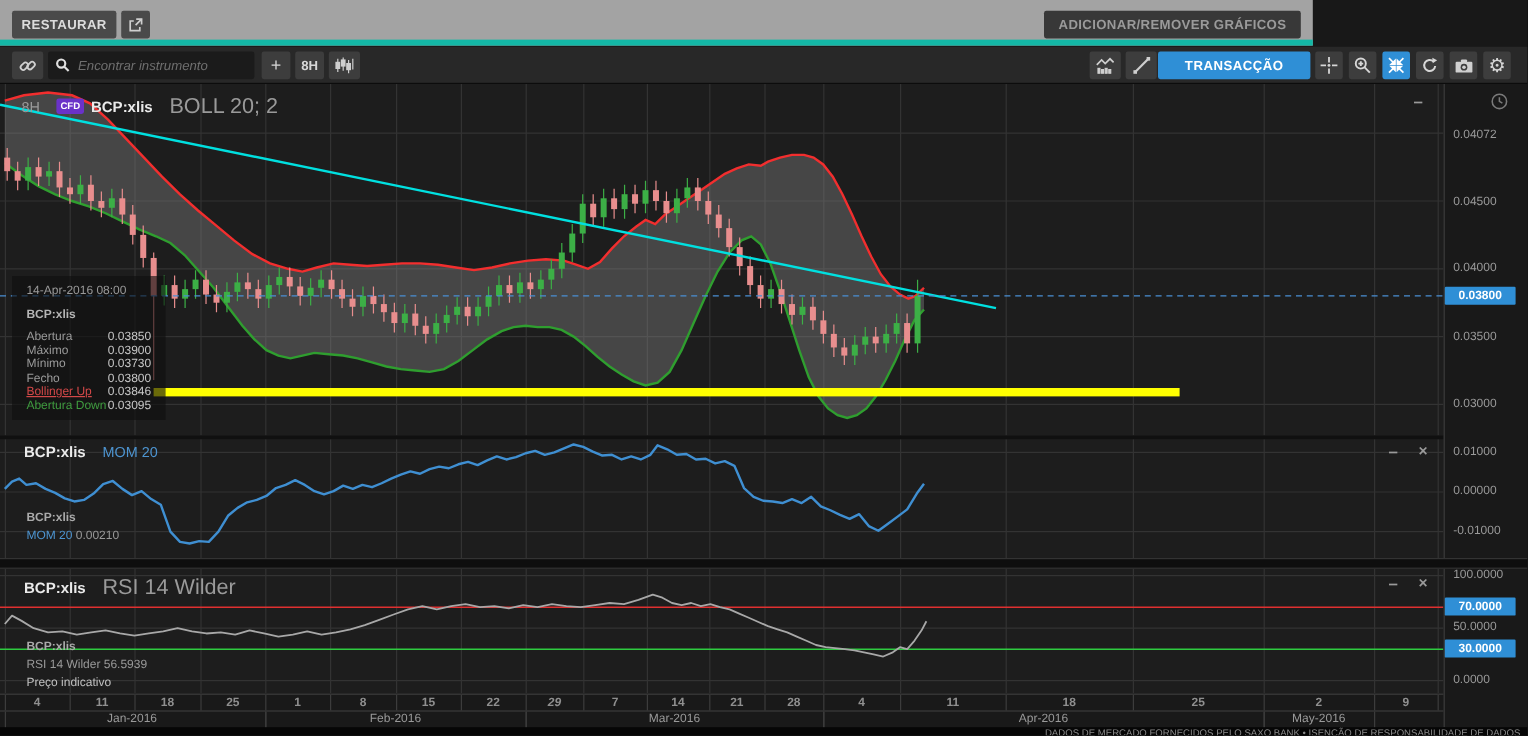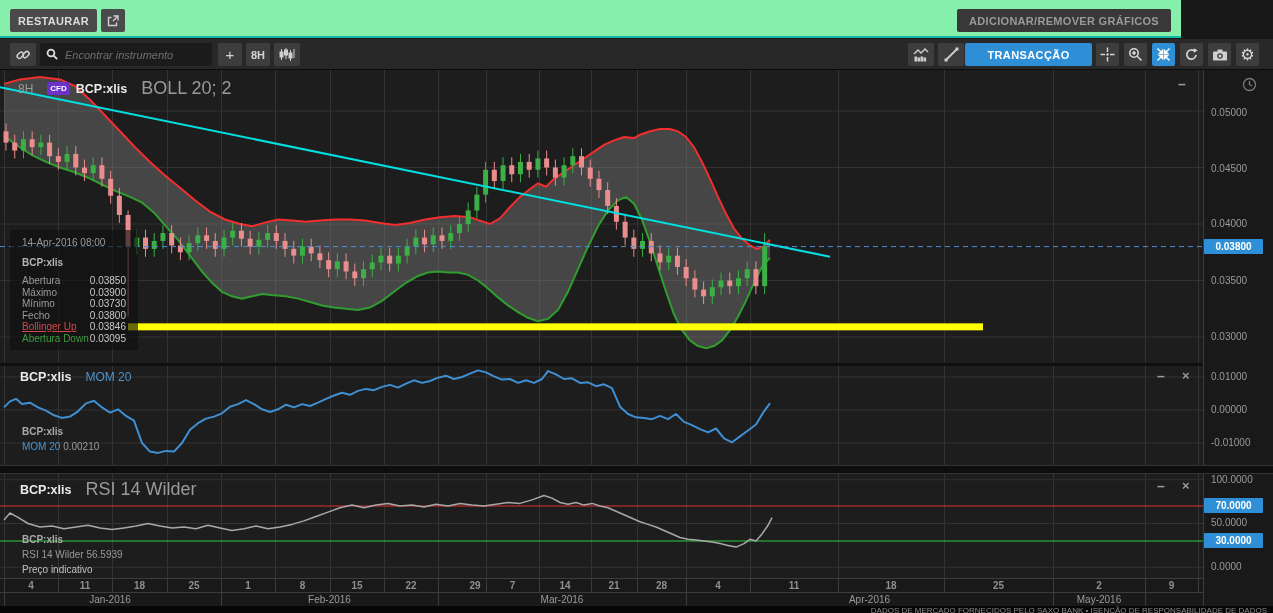--- a/index.html
+++ b/index.html
@@ -1,22 +1,22 @@
 <!DOCTYPE html>
 <html><head>
 <meta charset="utf-8">
 <style>
   * { margin:0; padding:0; box-sizing:border-box; }
   html,body { width:1273px; height:613px; background:#101010; overflow:hidden;
               font-family:"Liberation Sans", sans-serif; }
   .app { position:relative; width:1273px; height:613px; background:#181818; }
 
   
-  .topbar { position:absolute; left:0; top:0; width:1181px; height:38px;
-            background:#86efac; border-bottom:2px solid #14b8a6; }
+  .topbar { position:absolute; left:0; top:0; width:1094px; height:38px;
+            background:#a3a3a3; border-bottom:5px solid #14b8a6; }
   .btn { display:inline-flex; align-items:center; justify-content:center;
          background:#4a4a4a; color:#dcdcdc; font-size:11px; font-weight:bold;
          border-radius:2px; cursor:default; }
   .restore-btn { position:absolute; left:10px; top:9px; width:87px; height:23px; letter-spacing:.3px; }
   .popout-btn  { position:absolute; left:101px; top:9px; width:24px; height:23px; }
   .addremove-btn { position:absolute; right:10px; top:9px; height:23px; padding:0 12px;
                    background:#383838; color:#9a9a9a; letter-spacing:.3px; }
 
   
   .toolbar { position:absolute; left:0; top:39px; width:1273px; height:31px;
@@ -585,21 +585,21 @@
     <div class="panel-min" style="left:1157px;top:410px;">–</div>
     <div class="panel-x" style="left:1182px;top:410px;">×</div>
 
     <div class="axis-col">
       <span class="clock">
         <svg width="15" height="15" viewBox="0 0 15 15">
             <circle cx="7.5" cy="7.5" r="6" fill="none" stroke="#7a7a7a" stroke-width="1.3"></circle>
             <path d="M7.5 4 V7.5 L10 9" fill="none" stroke="#7a7a7a" stroke-width="1.3"></path>
           </svg>
       </span>
-      <div class="axl" style="top:36px;">0.05000</div>
+      <div class="axl" style="top:36px;">0.04072</div>
       <div class="axl" style="top:92px;">0.04500</div>
       <div class="axl" style="top:147px;">0.04000</div>
       <div class="axb" style="top:169px;">0.03800</div>
       <div class="axl" style="top:204px;">0.03500</div>
       <div class="axl" style="top:260px;">0.03000</div>
 
       <div class="axl" style="top:300px;">0.01000</div>
       <div class="axl" style="top:333px;">0.00000</div>
       <div class="axl" style="top:366px;">-0.01000</div>
 
@@ -632,21 +632,21 @@
         <div class="ax-tick" style="left: 1145px;"></div>
         <div class="ax-tick" style="left: 1198px;"></div>
         <div class="day-label" style="left: 31px;">4</div>
         <div class="day-label" style="left: 85px;">11</div>
         <div class="day-label" style="left: 139.5px;">18</div>
         <div class="day-label" style="left: 194px;">25</div>
         <div class="day-label" style="left: 248px;">1</div>
         <div class="day-label" style="left: 302.5px;">8</div>
         <div class="day-label" style="left: 357px;">15</div>
         <div class="day-label" style="left: 411px;">22</div>
-        <div class="day-label" style="left: 475px;">29</div>
+        <div class="day-label" style="left: 462px; font-style: italic;">29</div>
         <div class="day-label" style="left: 512.5px;">7</div>
         <div class="day-label" style="left: 565px;">14</div>
         <div class="day-label" style="left: 614px;">21</div>
         <div class="day-label" style="left: 661.5px;">28</div>
         <div class="day-label" style="left: 718px;">4</div>
         <div class="day-label" style="left: 794px;">11</div>
         <div class="day-label" style="left: 891px;">18</div>
         <div class="day-label" style="left: 998.5px;">25</div>
         <div class="day-label" style="left: 1099px;">2</div>
         <div class="day-label" style="left: 1171.5px;">9</div>

